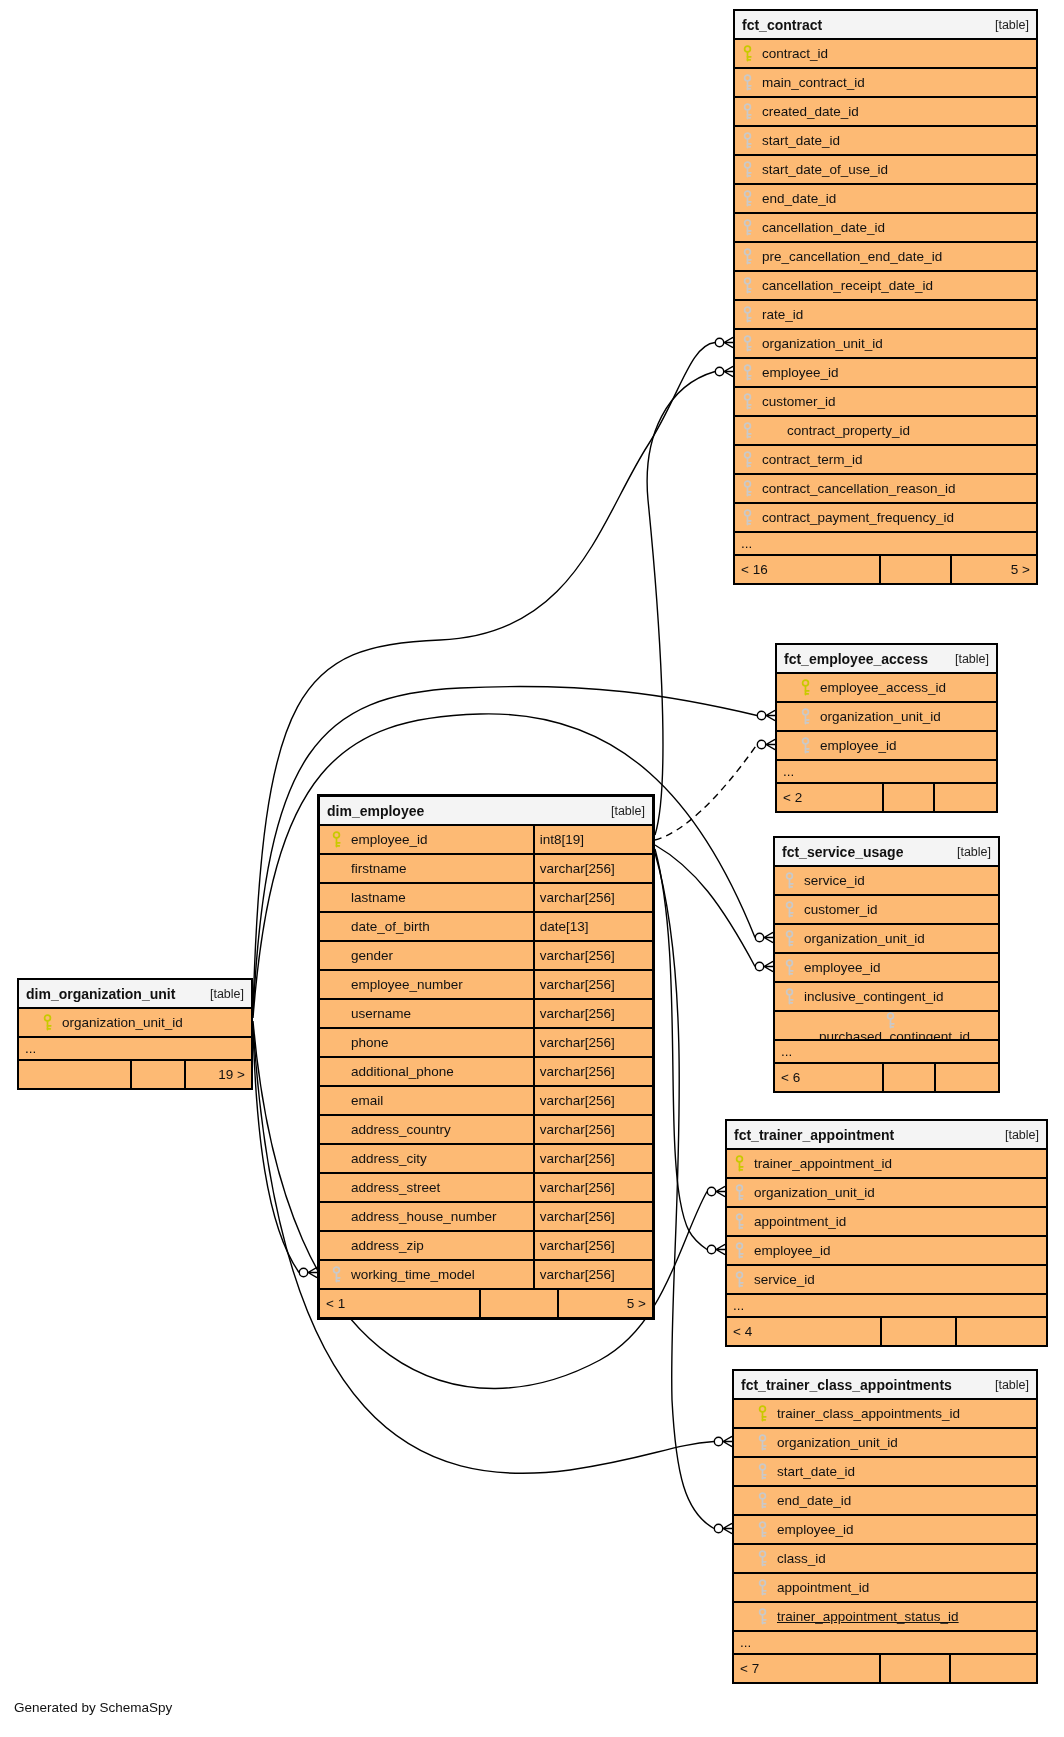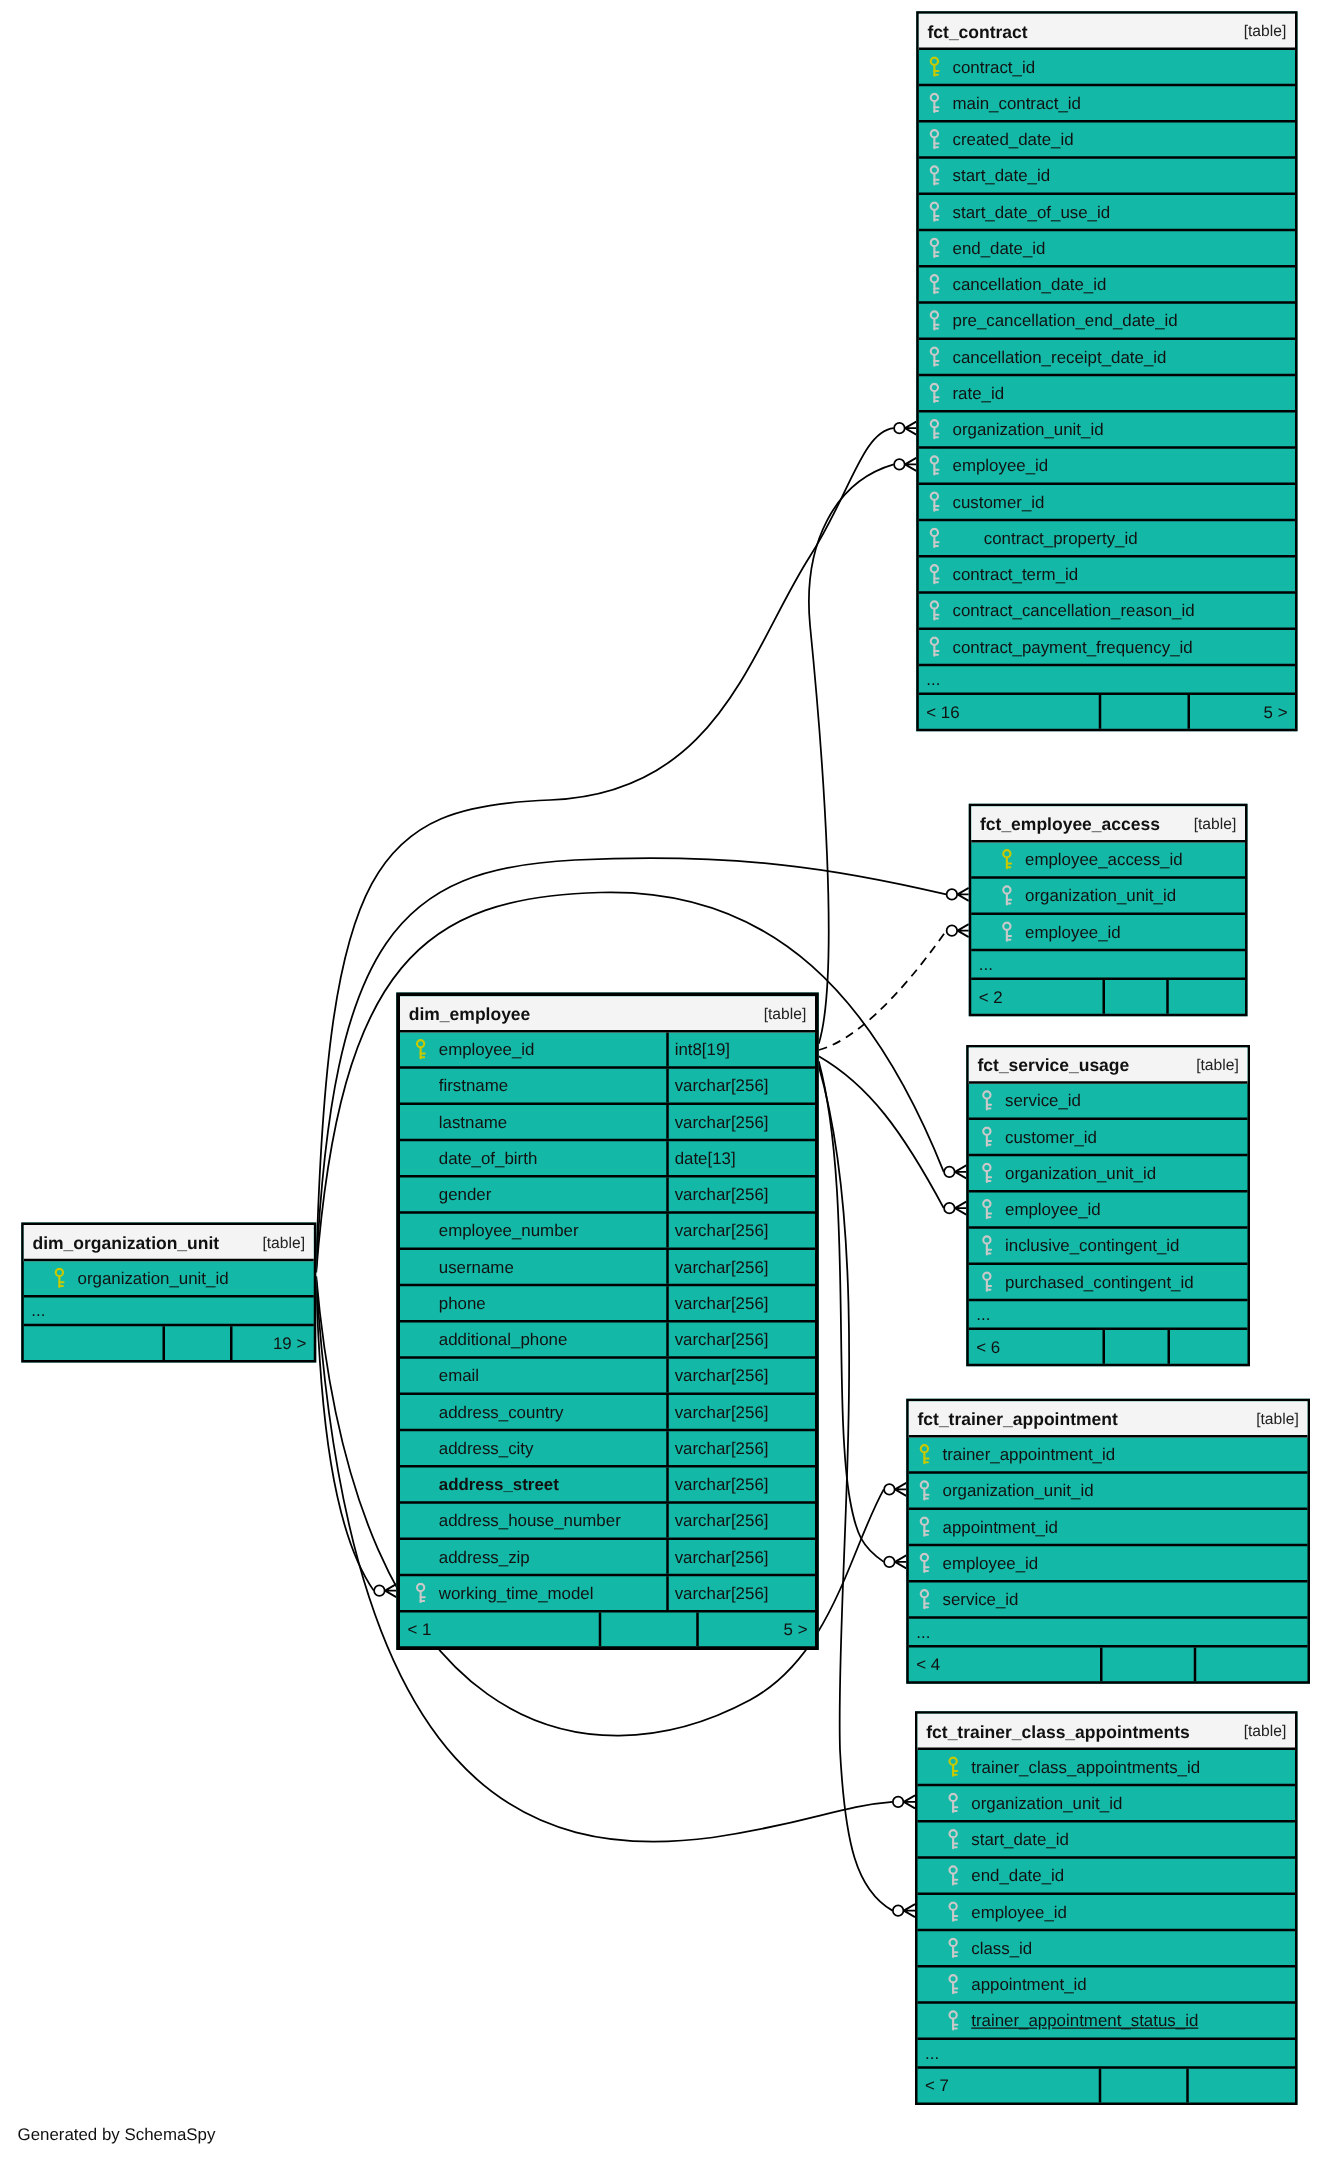--- a/index.html
+++ b/index.html
@@ -1,19 +1,19 @@
 <!DOCTYPE html>
 <html><head>
 <meta charset="utf-8">
 <style>
   html,body{margin:0;padding:0;background:#fff;}
   #canvas{position:relative;width:1064px;height:1737px;background:#fff;overflow:hidden;
           font-family:"Liberation Sans","DejaVu Sans",sans-serif;color:#111;}
   #edge-layer{position:absolute;left:0;top:0;z-index:1;}
-  .tbl{position:absolute;z-index:2;background:#14b8a6;border:2px solid #000;box-sizing:border-box;}
+  .tbl{position:absolute;z-index:2;background:#fdba74;border:2px solid #000;box-sizing:border-box;}
   .tbl.focus{border-width:3px;}
   .tbl-header{display:flex;justify-content:space-between;align-items:center;height:29px;
               box-sizing:border-box;background:#f4f4f4;border-bottom:2px solid #000;padding:0 7px;}
   .tbl-name{font-weight:bold;font-size:14px;white-space:nowrap;}
   .tbl-tag{font-size:12.5px;color:#222;white-space:nowrap;margin-left:8px;}
   .tbl-row{display:flex;align-items:center;height:29px;box-sizing:border-box;
            border-bottom:2px solid #000;font-size:13.5px;white-space:nowrap;}
   .tbl-row:last-of-type{border-bottom:none;}
   .cell-name{display:flex;align-items:center;height:100%;box-sizing:border-box;overflow:hidden;}
   .cell-type{display:flex;align-items:center;height:100%;box-sizing:border-box;
@@ -416,21 +416,21 @@
                 <circle cx="5.5" cy="4" r="2.9" fill="none" stroke="#c9c9c9" stroke-width="1.7"></circle>
                 <line x1="5.5" y1="7" x2="5.5" y2="15.6" stroke="#c9c9c9" stroke-width="1.7" stroke-linecap="round"></line>
                 <line x1="5.5" y1="11.8" x2="8.8" y2="11.8" stroke="#c9c9c9" stroke-width="1.7" stroke-linecap="round"></line>
                 <line x1="5.5" y1="14.8" x2="8.3" y2="14.8" stroke="#c9c9c9" stroke-width="1.7" stroke-linecap="round"></line>
               </svg>
             </span>
             <span style="margin-left: 8px;">inclusive_contingent_id</span>
           </div>
         </div>
         <div class="tbl-row">
-          <div class="cell-name" style="padding-left: 8px; width: 100%;">
+          <div class="cell-name" style="padding-left: 8px; width: 100%; flex-direction: column;">
             <span class="key-slot">
               <svg width="11" height="17" viewBox="0 0 11 17">
                 <circle cx="5.5" cy="4" r="2.9" fill="none" stroke="#c9c9c9" stroke-width="1.7"></circle>
                 <line x1="5.5" y1="7" x2="5.5" y2="15.6" stroke="#c9c9c9" stroke-width="1.7" stroke-linecap="round"></line>
                 <line x1="5.5" y1="11.8" x2="8.8" y2="11.8" stroke="#c9c9c9" stroke-width="1.7" stroke-linecap="round"></line>
                 <line x1="5.5" y1="14.8" x2="8.3" y2="14.8" stroke="#c9c9c9" stroke-width="1.7" stroke-linecap="round"></line>
               </svg>
             </span>
             <span style="margin-left: 8px;">purchased_contingent_id</span>
           </div>
@@ -727,21 +727,21 @@
         <div class="tbl-row">
           <div class="cell-name" style="padding-left: 10px; width: 214px;">
             <span class="key-slot"></span>
             <span style="margin-left: 8px;">address_city</span>
           </div>
           <div class="cell-type" style="width: 120px;">varchar[256]</div>
         </div>
         <div class="tbl-row">
           <div class="cell-name" style="padding-left: 10px; width: 214px;">
             <span class="key-slot"></span>
-            <span style="margin-left: 8px; font-weight: bold;">address_street</span>
+            <span style="margin-left: 8px;">address_street</span>
           </div>
           <div class="cell-type" style="width: 120px;">varchar[256]</div>
         </div>
         <div class="tbl-row">
           <div class="cell-name" style="padding-left: 10px; width: 214px;">
             <span class="key-slot"></span>
             <span style="margin-left: 8px;">address_house_number</span>
           </div>
           <div class="cell-type" style="width: 120px;">varchar[256]</div>
         </div>

